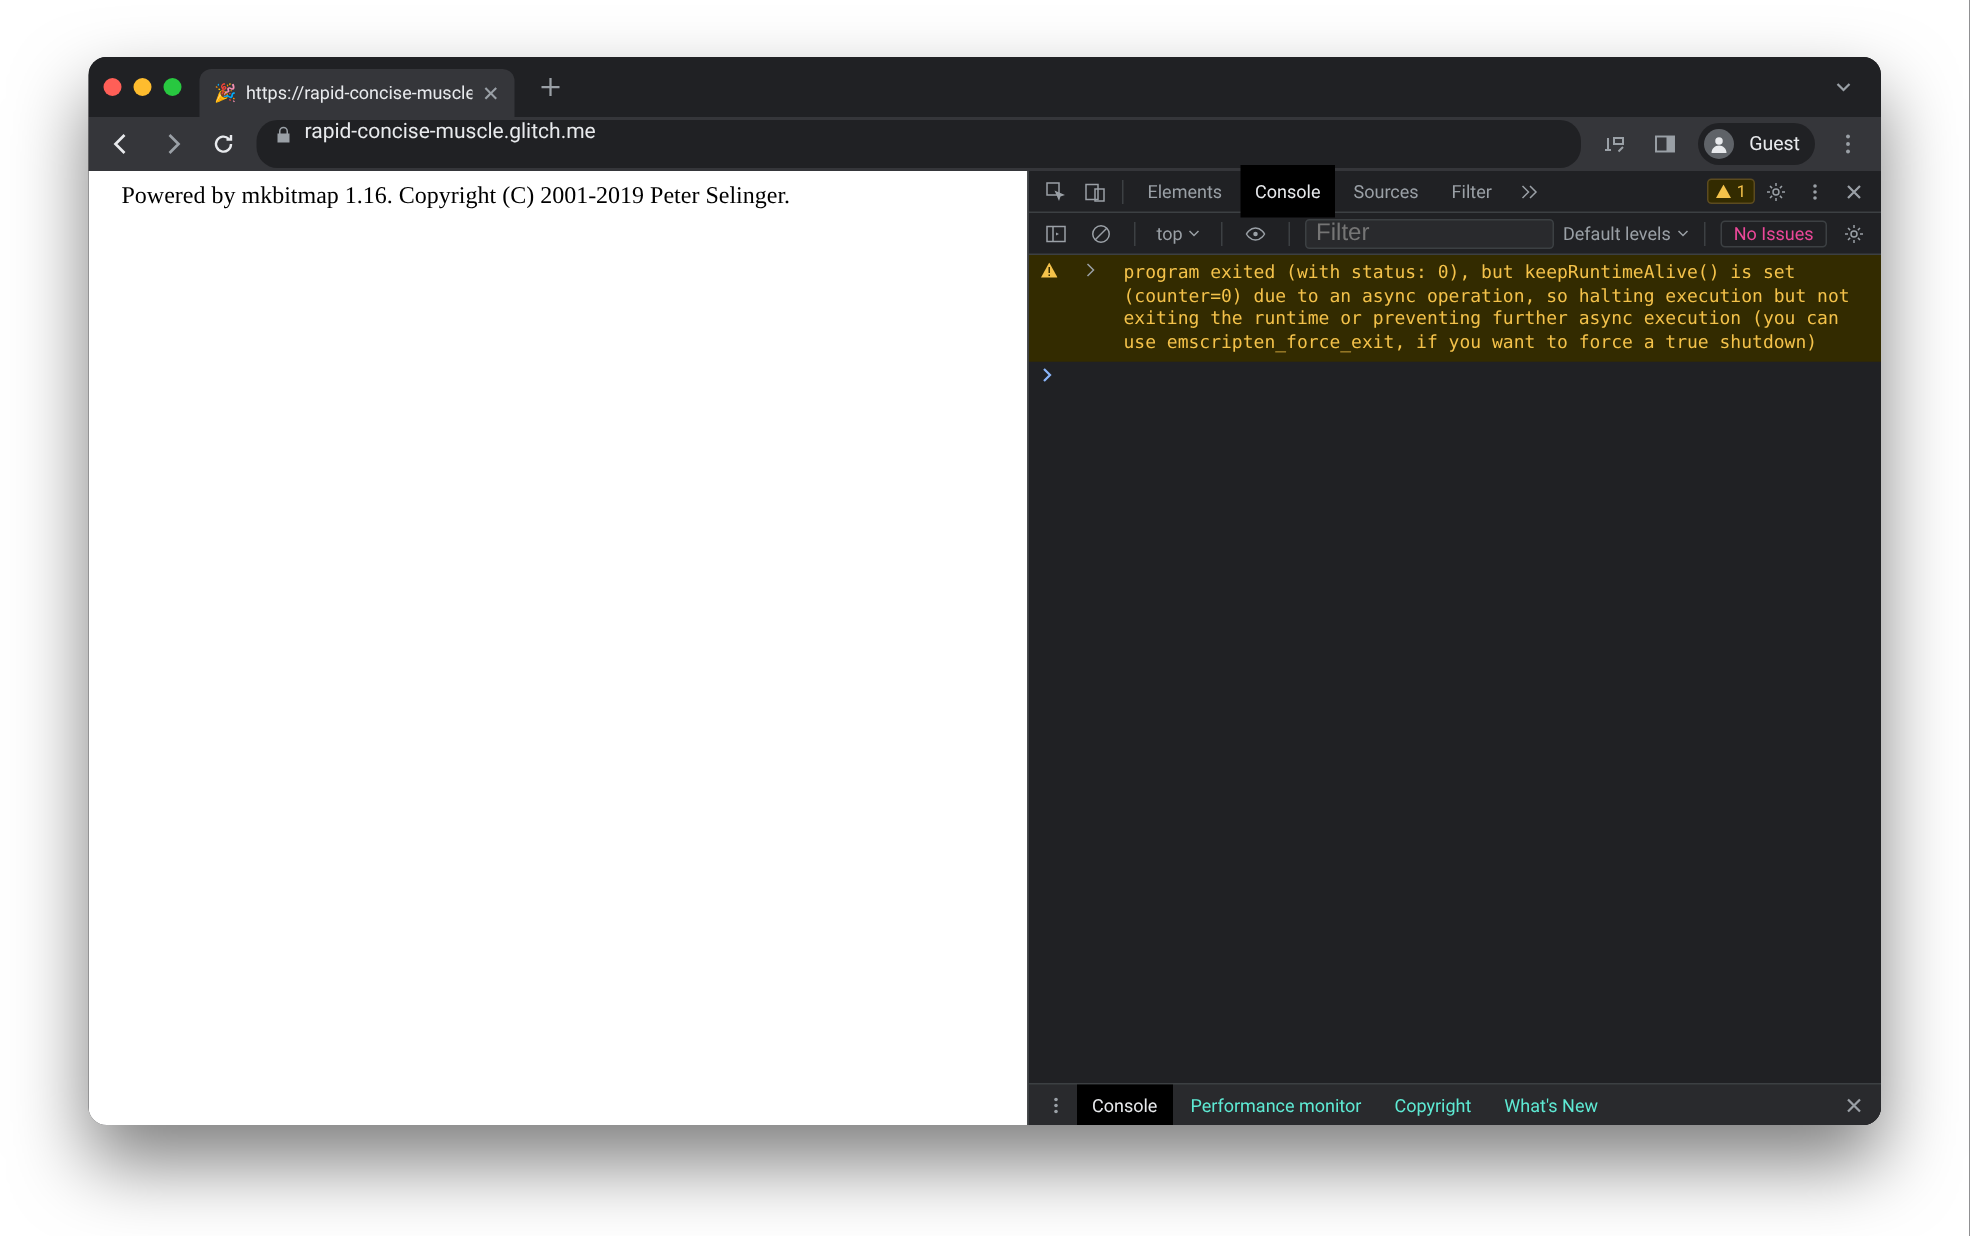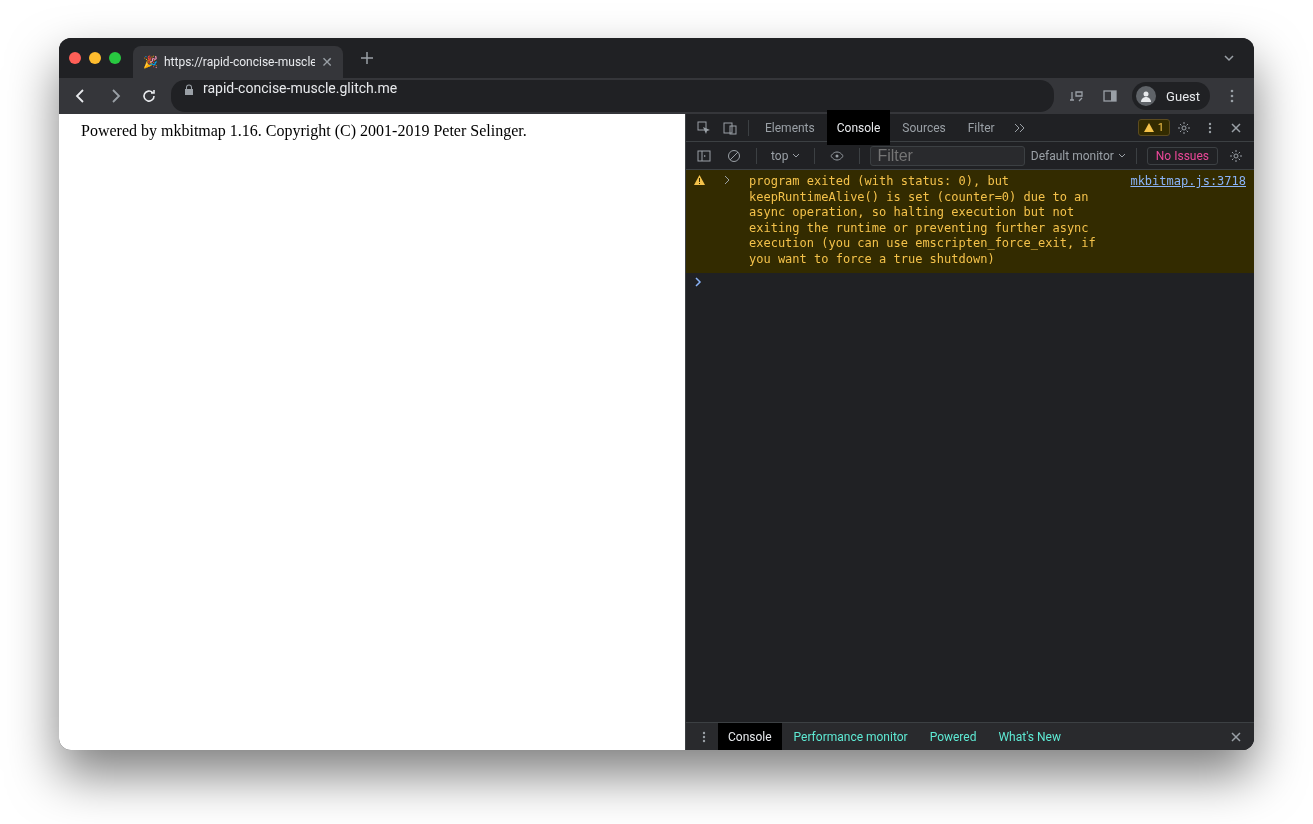--- a/index.html
+++ b/index.html
@@ -353,21 +353,21 @@
           <svg width="14" height="14" viewBox="0 0 14 14">
               <path d="M1 7s2-4 6-4 6 4 6 4-2 4-6 4-6-4-6-4z" stroke="currentColor" fill="none"></path>
               <circle cx="7" cy="7" r="1.5" fill="currentColor"></circle>
             </svg>
         </div>
         <div class="dt-sep"></div>
         <div class="dt-filter">
           <input type="text" placeholder="Filter" style="">
         </div>
         <div class="dt-levels">
-          <span>Default monitor</span>
+          <span>Default levels</span>
           <svg width="8" height="8" viewBox="0 0 8 8">
               <path d="M1 2l3 3 3-3" stroke="currentColor" fill="none"></path>
             </svg>
         </div>
         <div class="dt-sep"></div>
         <div class="dt-issues">
           <span>No Issues</span>
         </div>
         <div class="dt-iconbtn">
           <svg width="14" height="14" viewBox="0 0 14 14">
@@ -385,42 +385,39 @@
                 <rect x="5" y="3" width="1" height="4" fill="#332b00"></rect>
                 <rect x="5" y="8" width="1" height="1" fill="#332b00"></rect>
               </svg>
           </span>
           <span class="dt-msg-caret">
             <svg width="8" height="10" viewBox="0 0 8 10">
                 <path d="M2 1l4 4-4 4" stroke="currentColor" fill="none"></path>
               </svg>
           </span>
           <span class="dt-msg-text">program exited (with status: 0), but keepRuntimeAlive() is set (counter=0) due to an async operation, so halting execution but not exiting the runtime or preventing further async execution (you can use emscripten_force_exit, if you want to force a true shutdown)</span>
-          <span class="dt-msg-source">
-            <a>mkbitmap.js:3718</a>
-          </span>
         </div>
         <div class="dt-prompt">
           <svg width="8" height="10" viewBox="0 0 8 10">
               <path d="M2 1l4 4-4 4" stroke="currentColor" fill="none" stroke-width="1.5"></path>
             </svg>
         </div>
       </div>
 
       <div class="dt-drawer">
         <div class="dt-iconbtn">
           <svg width="14" height="14" viewBox="0 0 14 14">
               <circle cx="7" cy="3" r="1.2" fill="currentColor"></circle>
               <circle cx="7" cy="7" r="1.2" fill="currentColor"></circle>
               <circle cx="7" cy="11" r="1.2" fill="currentColor"></circle>
             </svg>
         </div>
         <div class="dt-drawer-tab active">Console</div>
         <div class="dt-drawer-tab">Performance monitor</div>
-        <div class="dt-drawer-tab">Powered</div>
+        <div class="dt-drawer-tab">Copyright</div>
         <div class="dt-drawer-tab">What's New</div>
         <div class="dt-iconbtn dt-drawer-close">
           <svg width="12" height="12" viewBox="0 0 12 12">
               <path d="M2 2l8 8M10 2l-8 8" stroke="currentColor" stroke-width="1.5"></path>
             </svg>
         </div>
       </div>
 
     </div>
 

